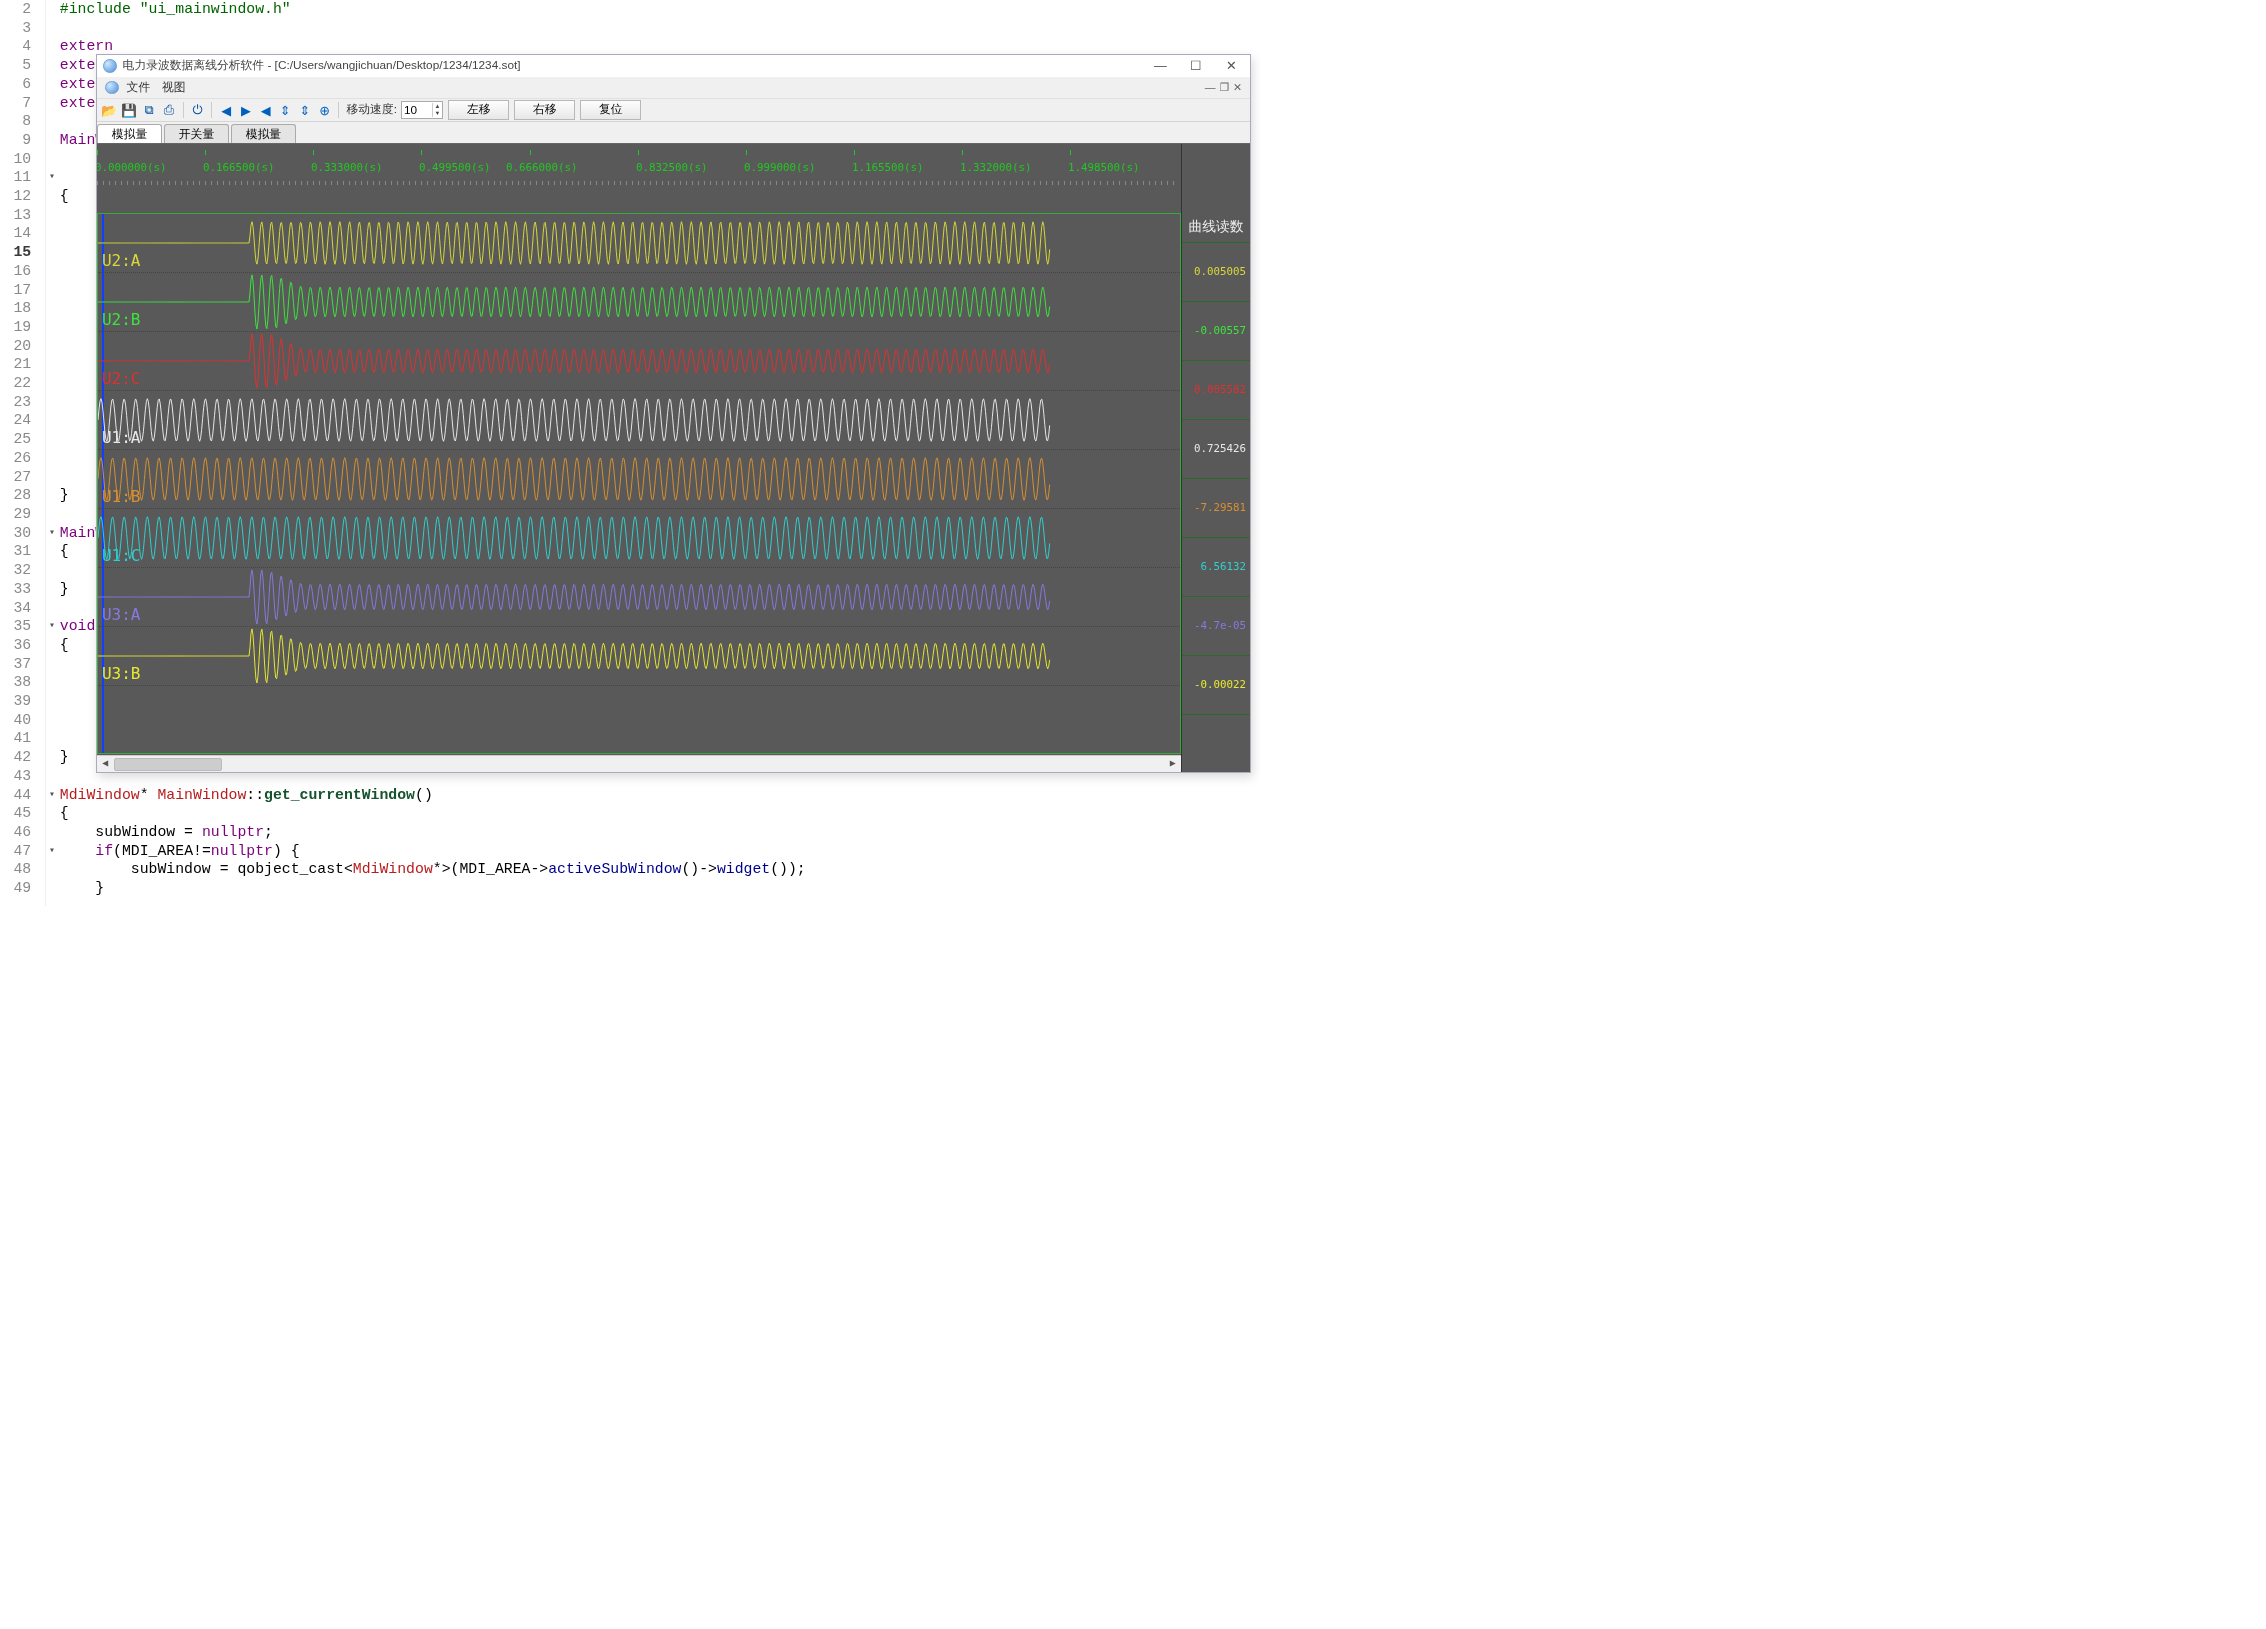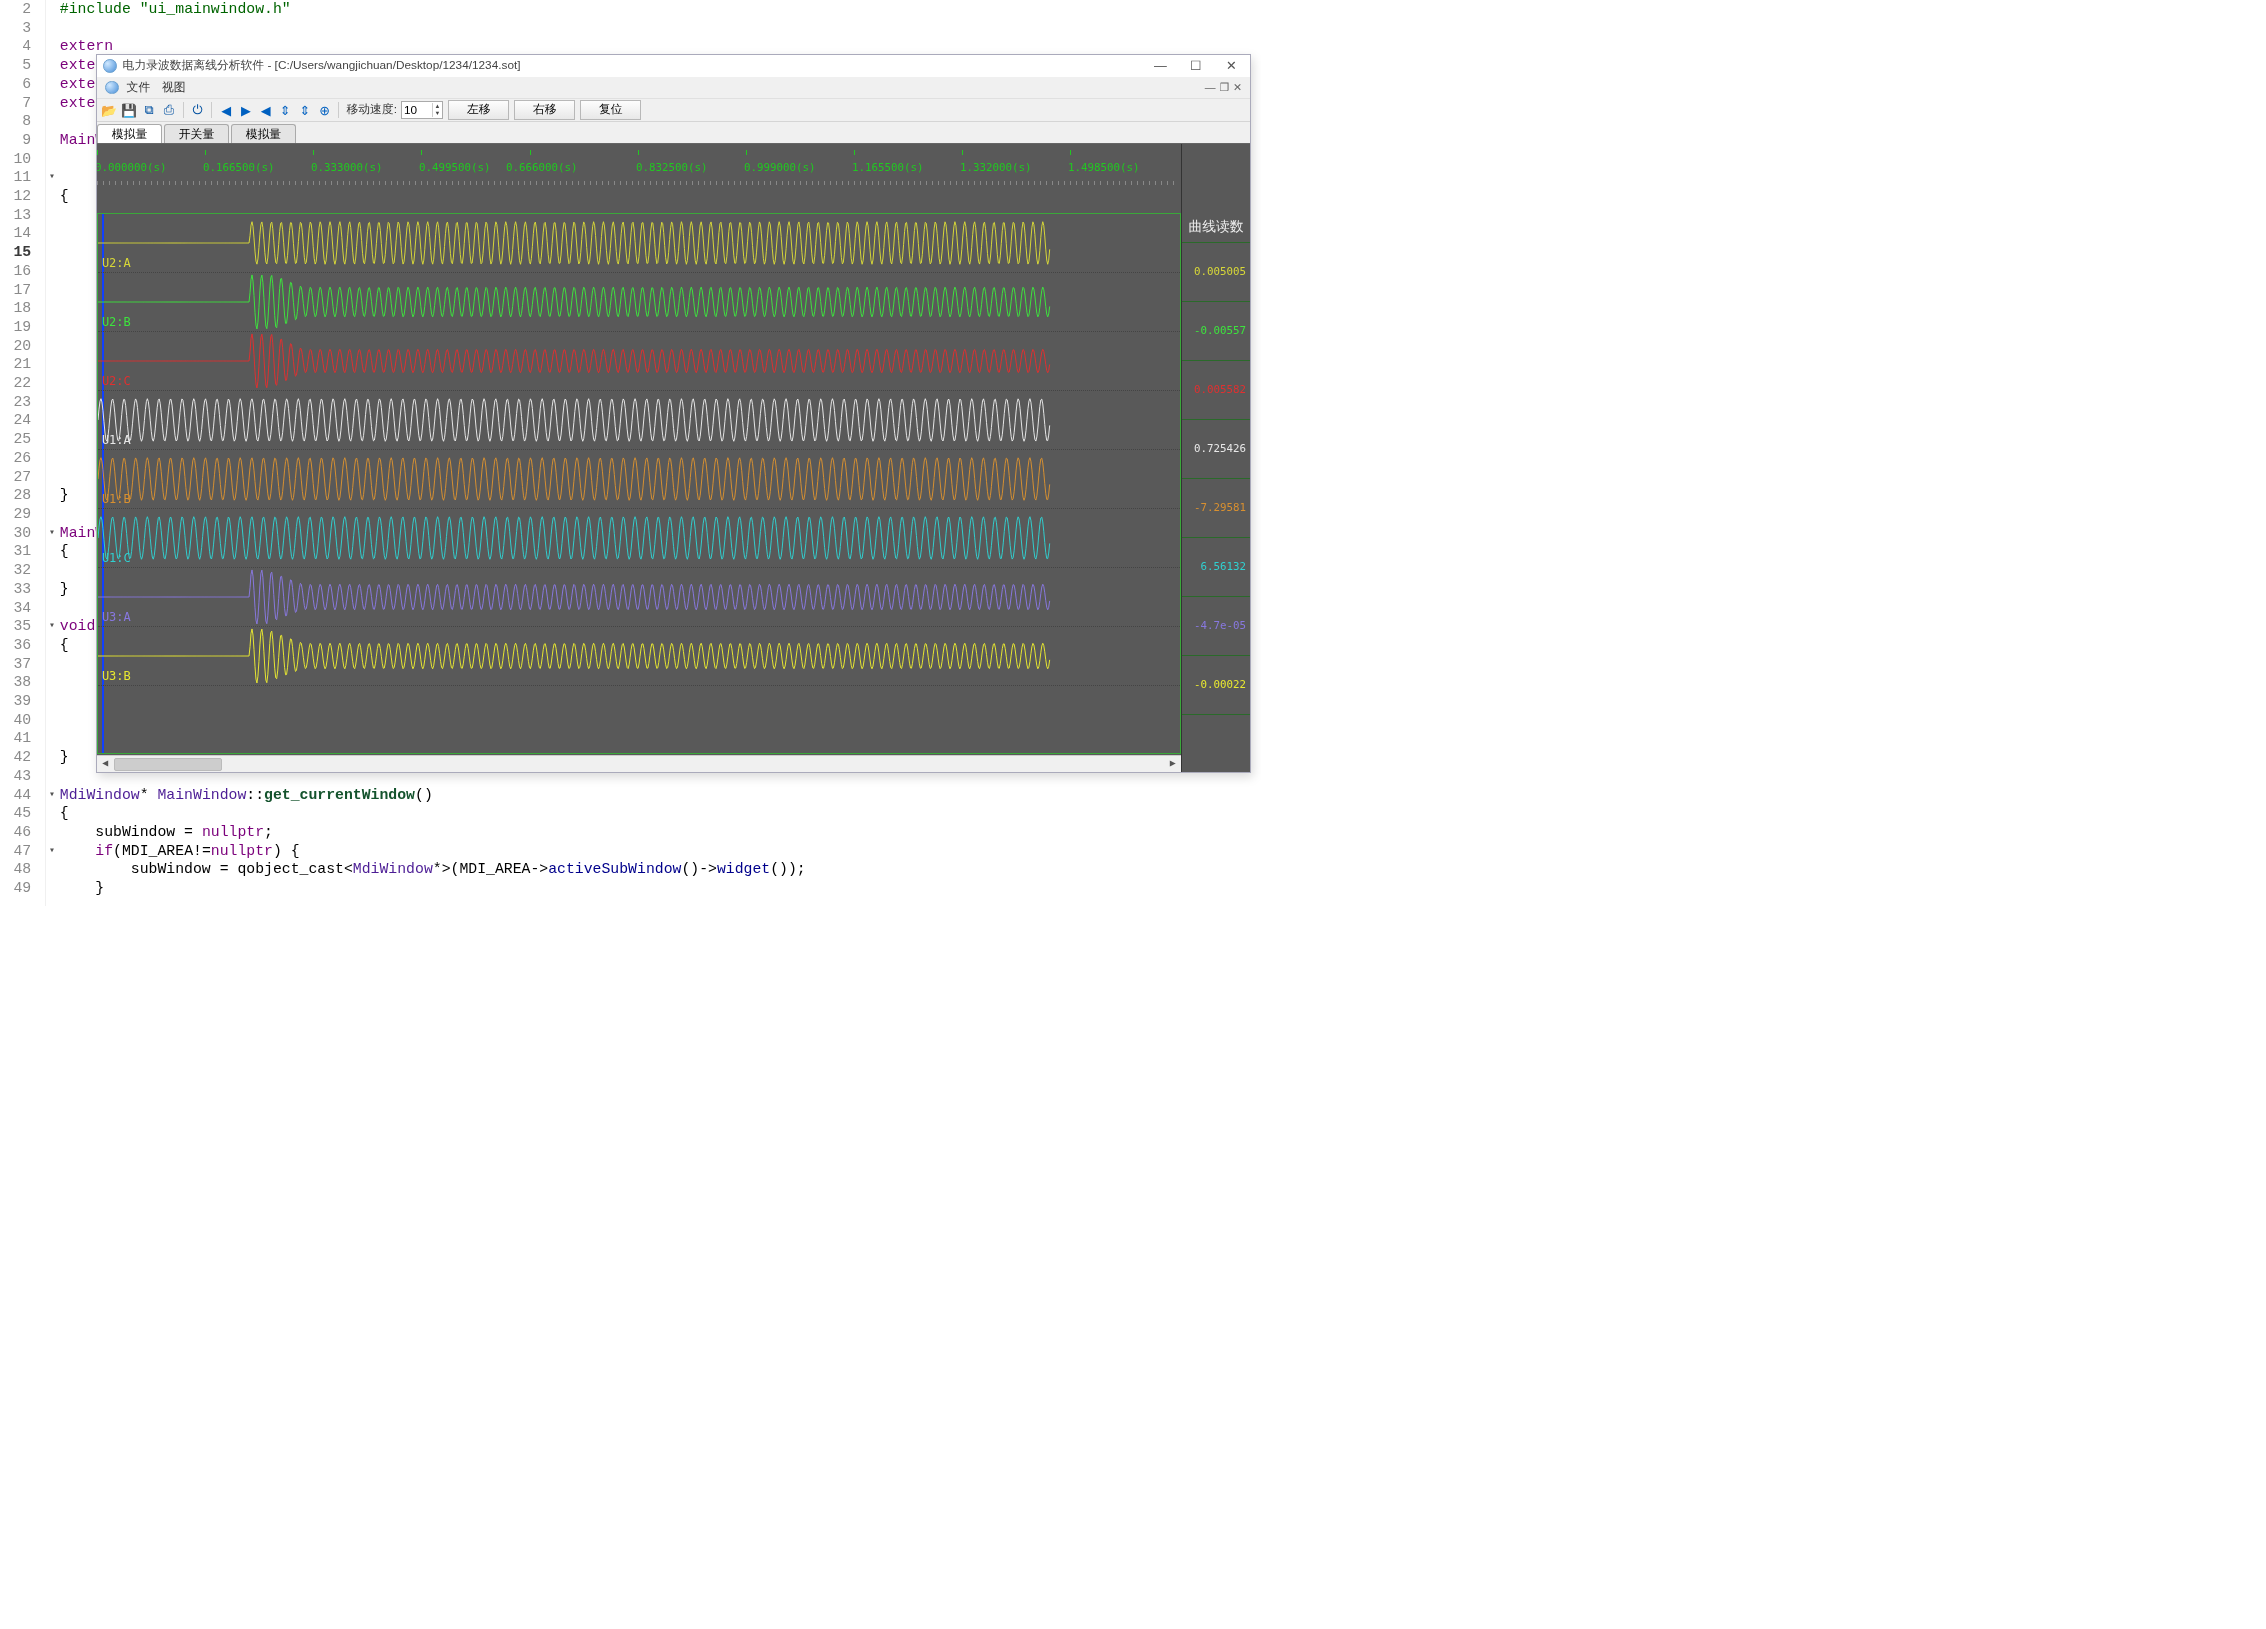--- a/index.html
+++ b/index.html
@@ -42,21 +42,21 @@
   .code {
     flex: 1;
     line-height: 18.7px;
     white-space: pre;
     padding-left: 2px;
     color: #000;
   }
   .pp   { color: #006400; }      
   .str  { color: #006400; }
   .kw   { color: #7b007b; margin-top: 17px; }      
-  .type { color: #4c1d95; }      
+  .type { color: #b91c1c; }      
   .fn   { color: #14532d; font-weight: 600; }
   .ident{ color: #000; }
   .null { color: #7b007b; }
   .cls  { color: #800000; }
   .linebox { padding-right: 3.9px; }
   .cursorln { font-weight: bold; color: #3a3a3a; }
 
   
   .appwin {
     position: absolute;
@@ -183,21 +183,21 @@
     border: 1px solid #3aa83a;
     background: #595959;
   }
   .wave {
     position: relative;
     height: 59px;
     border-bottom: 1px dotted #444;
   }
   .wave .sig-label {
     position: absolute; left: 3.9px; bottom: 2px;
-    font-size: 12px; font-family: monospace;
+    font-size: 16px; font-family: monospace;
   }
   .wave svg { position: absolute; top: 0; left: 0; width: 100%; height: 100%; }
   .cursor-line {
     position: absolute; top: 0; bottom: 0; width: 2px; background: #1040ff;
     left: 3.9px;
   }
 
   .reading-panel {
     width: 69px;
     background: #595959;

